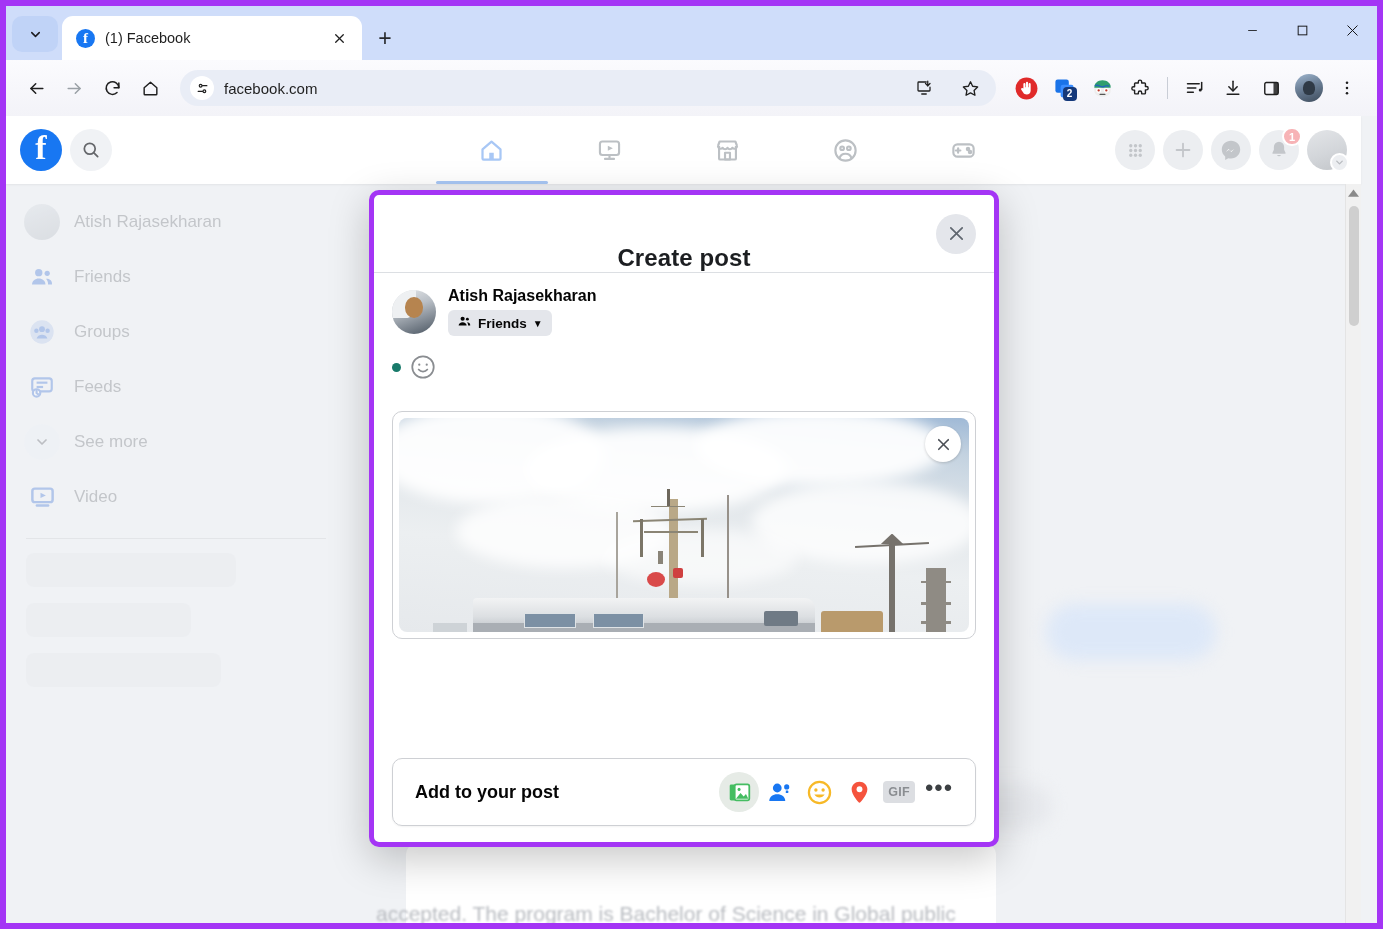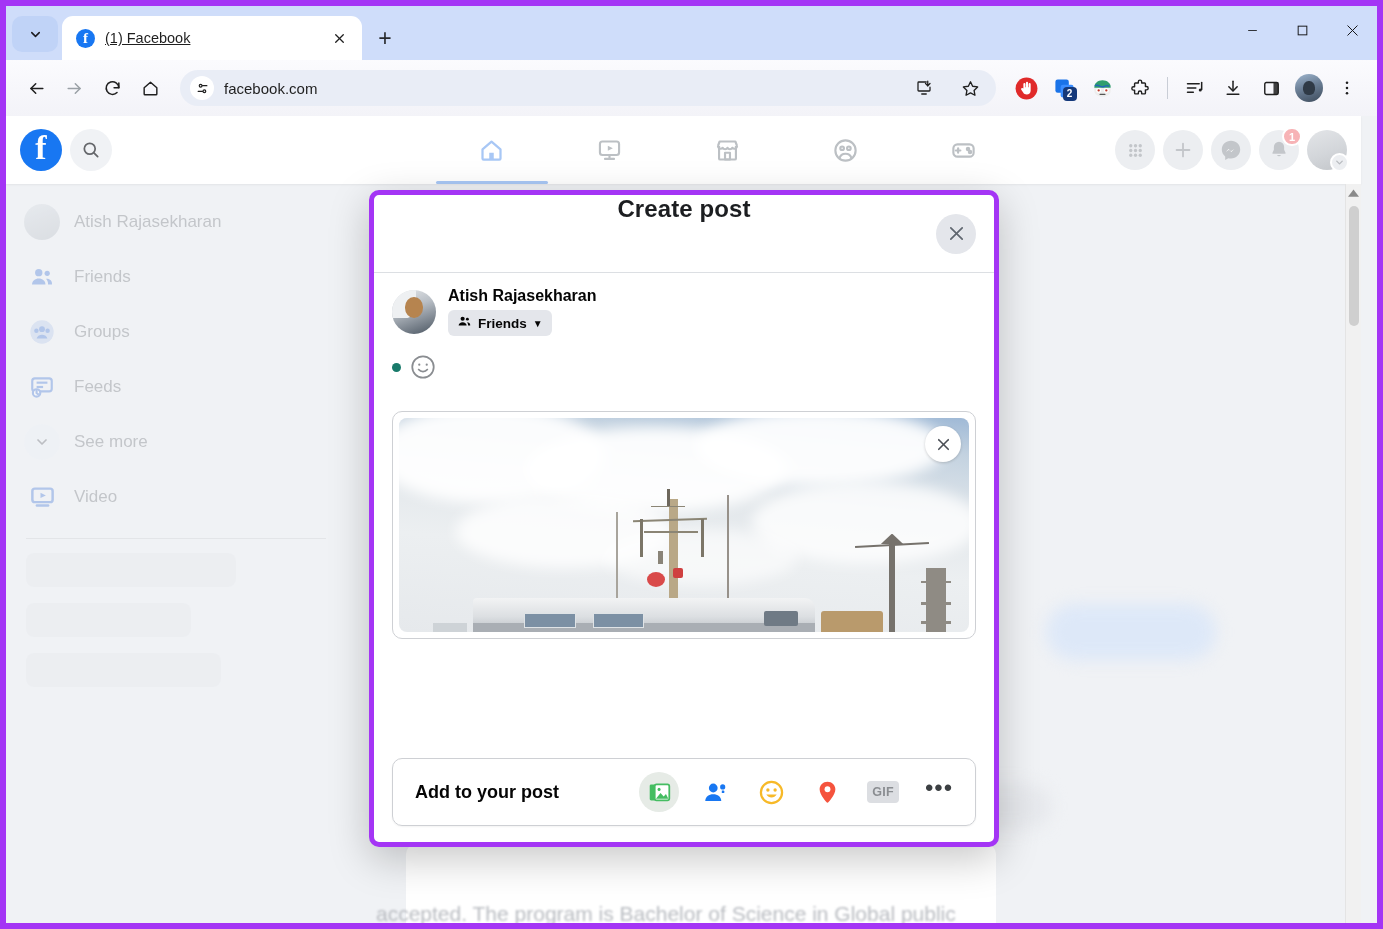--- a/index.html
+++ b/index.html
@@ -42,21 +42,21 @@
   .fav {
     width: 19px; height: 19px; border-radius: 50%;
     background: #1877f2; flex: none;
     display: flex; align-items: center; justify-content: center;
     color: #fff; font-weight: 700; font-size: 15px;
     font-family: "Liberation Serif", serif;
     line-height: 1;
   }
   .tab-title {
     flex: 1; font-size: 14.5px; color: #1f1f1f;
-    white-space: nowrap; overflow: hidden; text-overflow: ellipsis; text-decoration: underline;
+    white-space: nowrap; overflow: hidden; text-overflow: ellipsis;
   }
   .tab-close, .newtab {
     width: 26px; height: 26px; border-radius: 50%;
     display: flex; align-items: center; justify-content: center;
     color: #1f1f1f; flex: none;
   }
   .newtab { margin: 0 0 9px 10px; font-size: 23px; font-weight: 300; color:#27282b;}
   .wincontrols {
     position: absolute; right: 0; top: 0; height: 48px;
     display: flex; align-items: center;
@@ -229,21 +229,21 @@
     left: 363px; top: 184px; width: 630px; height: 657px;
     background: #ffffff;
     border: 5px solid #a435f5;
     border-radius: 10px;
     box-shadow: 0 12px 40px rgba(0,0,0,.22);
     display: flex; flex-direction: column;
     overflow: hidden;
   }
   .m-head {
     height: 78px; flex: none; position: relative;
-    display: flex; align-items: flex-start; justify-content: center;
+    display: flex; align-items: flex-end; justify-content: center;
     border-bottom: 1px solid #dcdfe3;
   }
   .m-title { font-size: 24px; font-weight: 700; color: #1c1e21; letter-spacing: .1px;}
   .m-close {
     position: absolute; right: 18px; top: 50%; transform: translateY(-50%);
     width: 40px; height: 40px; border-radius: 50%;
     background: #e4e6eb; color: #606770;
     display: flex; align-items: center; justify-content: center;
   }
   .m-body { flex: 1; padding: 14px 18px 0 18px; overflow: hidden; display:flex; flex-direction:column;}
@@ -310,21 +310,21 @@
     z-index: 5;
   }
 
   .m-foot { padding: 0 18px 16px 18px; flex: none; }
   .addrow {
     height: 68px; border: 1px solid #ced0d4; border-radius: 10px;
     display: flex; align-items: center; padding: 0 16px 0 22px;
     box-shadow: 0 1px 2px rgba(0,0,0,.05);
   }
   .addlabel { flex: 1; font-size: 18px; font-weight: 600; color: #050505; }
-  .addicons { display: flex; align-items: center; gap: 16px; }
+  .addicons { display: flex; align-items: center; gap: 0; }
   .ai { width: 40px; height: 40px; border-radius: 50%;
         display: flex; align-items: center; justify-content: center; }
   .ai.photo-ic { background: #e6ebe6; }
   .gifbox {
     width: 32px; height: 22px; border-radius: 4px; background: #dcdee2;
     color: #8a8d91; font-size: 12.5px; font-weight: 700;
     display: flex; align-items: center; justify-content: center;
     letter-spacing: .3px;
   }
   .dots { color: #3c4043; font-size: 24px; letter-spacing: 1px; line-height: 0; padding-bottom:8px;}

